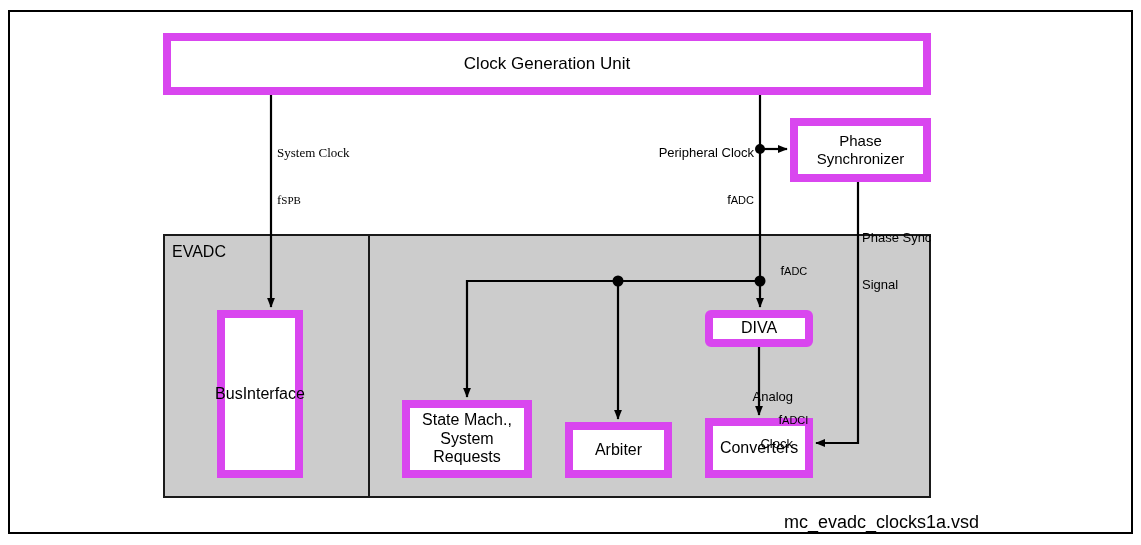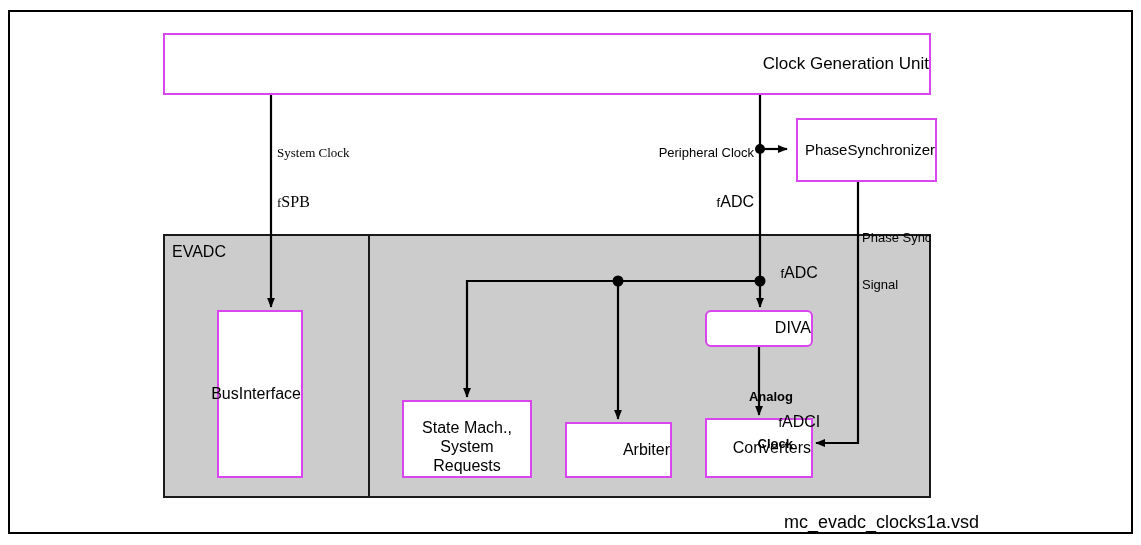--- a/index.html
+++ b/index.html
@@ -1,29 +1,29 @@
 <!DOCTYPE html>
 <html><head>
 <meta charset="utf-8">
 <style>
   html,body{margin:0;padding:0;background:#ffffff;}
   body{width:1141px;height:545px;overflow:hidden;
        font-family:"Liberation Sans","DejaVu Sans",sans-serif;color:#000;}
   #stage{position:relative;width:1141px;height:545px;}
   #frame{position:absolute;left:8px;top:10px;width:1125px;height:524px;
          border:2px solid #000;box-sizing:border-box;background:#fff;}
-  .box{position:absolute;box-sizing:border-box;border:2px solid #d946ef;
-       background:#ffffff;display:flex;align-items:center;justify-content:flex-end;
+  .box{position:absolute;box-sizing:border-box;border:8px solid #d946ef;
+       background:#ffffff;display:flex;align-items:center;justify-content:center;
        text-align:center;line-height:1.18;}
   .panel{position:absolute;box-sizing:border-box;border:2px solid #1a1a1a;
          background:#cccccc;}
   .lbl{position:absolute;line-height:1.2;white-space:pre;}
   svg.wires{position:absolute;left:0;top:0;width:1141px;height:545px;
             pointer-events:none;overflow:visible;}
-  .sub{font-size:16px;vertical-align:baseline;}
+  .sub{font-size:11px;vertical-align:baseline;}
   .cgu-txt{font-size:17px;}
   .ps-txt{font-size:15px;}
   .big{font-size:16px;}
   .evadc-txt{position:absolute;font-size:16px;}
   .clk-lbl{font-size:13px;}
   .cap{position:absolute;font-size:18px;}
 </style>
 </head>
 <body>
 
@@ -56,21 +56,21 @@
     <circle cx="760" cy="281" r="5.5" fill="#000"></circle>
     <circle cx="618" cy="281" r="5.5" fill="#000"></circle>
 
     <path d="M759,347 L759,415" stroke="#000" stroke-width="2.2" fill="none" marker-end="url(#arrow)"></path>
   </svg>
 
   <div class="box cgu-txt" style="left:163px;top:33px;width:768px;height:62px;">
     <span>Clock Generation Unit</span>
   </div>
 
-  <div class="box ps-txt" style="left:790px;top:118px;width:141px;height:64px;flex-direction:row;margin-left:6px;">
+  <div class="box ps-txt" style="left:790px;top:118px;width:141px;height:64px;flex-direction:column;">
     <span>Phase</span>
     <span>Synchronizer</span>
   </div>
 
   <div class="box big" style="left:217px;top:310px;width:86px;height:168px;flex-direction:row;">
     <span>Bus</span>
     <span>Interface</span>
   </div>
 
   <div class="box big" style="left:402px;top:400px;width:130px;height:78px;flex-direction:column;">
@@ -103,21 +103,21 @@
 
   <div class="lbl clk-lbl" style="left:862px;top:199px;text-align:left;">
     <div>Phase Sync</div>
     <div>Signal</div>
   </div>
 
   <div class="lbl clk-lbl" style="left:766px;top:247px;text-align:left;">
     <span>f</span><span class="sub">ADC</span>
   </div>
 
-  <div class="lbl clk-lbl" style="left:707px;top:358px;width:86px;text-align:right;font-weight:bold;">
+  <div class="lbl clk-lbl" style="left:707px;top:358px;width:86px;text-align:right;">
     <div>Analog</div>
     <div>Clock</div>
   </div>
 
   <div class="lbl clk-lbl" style="left:764px;top:396px;text-align:left;">
     <span>f</span><span class="sub">ADCI</span>
   </div>
 
   <div class="cap" style="left:784px;top:512px;">mc_evadc_clocks1a.vsd</div>
 </div>

